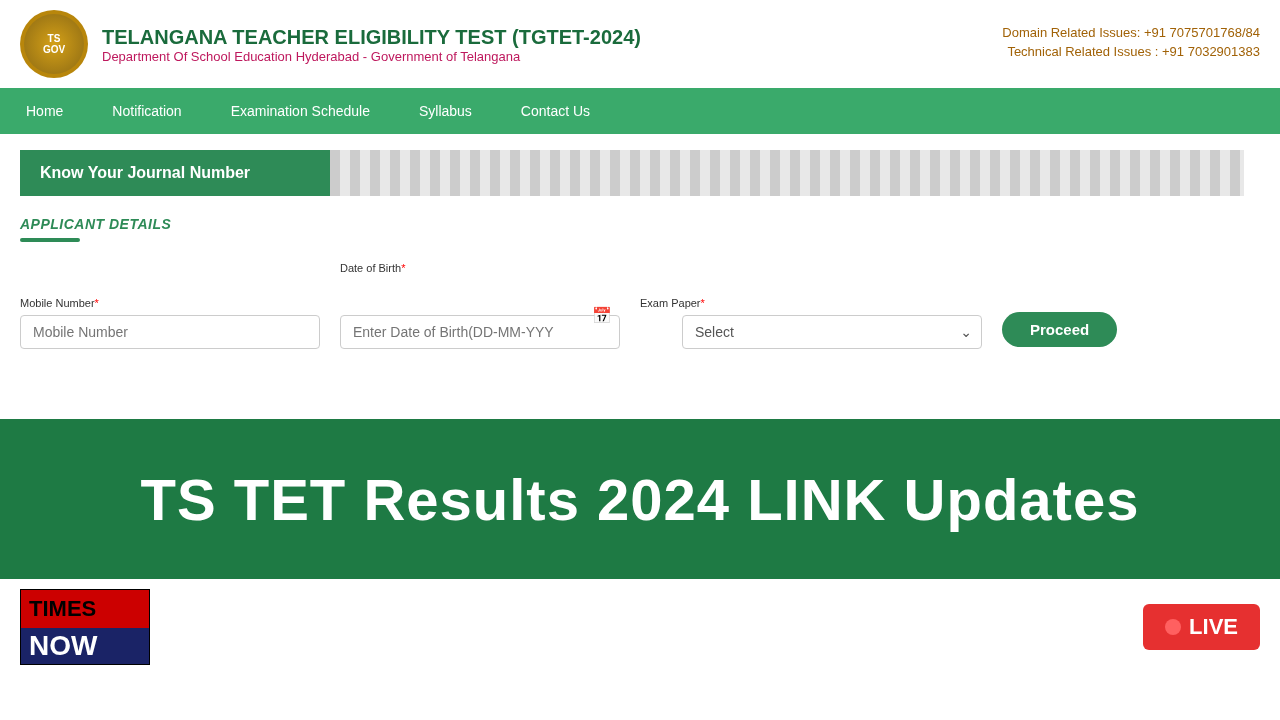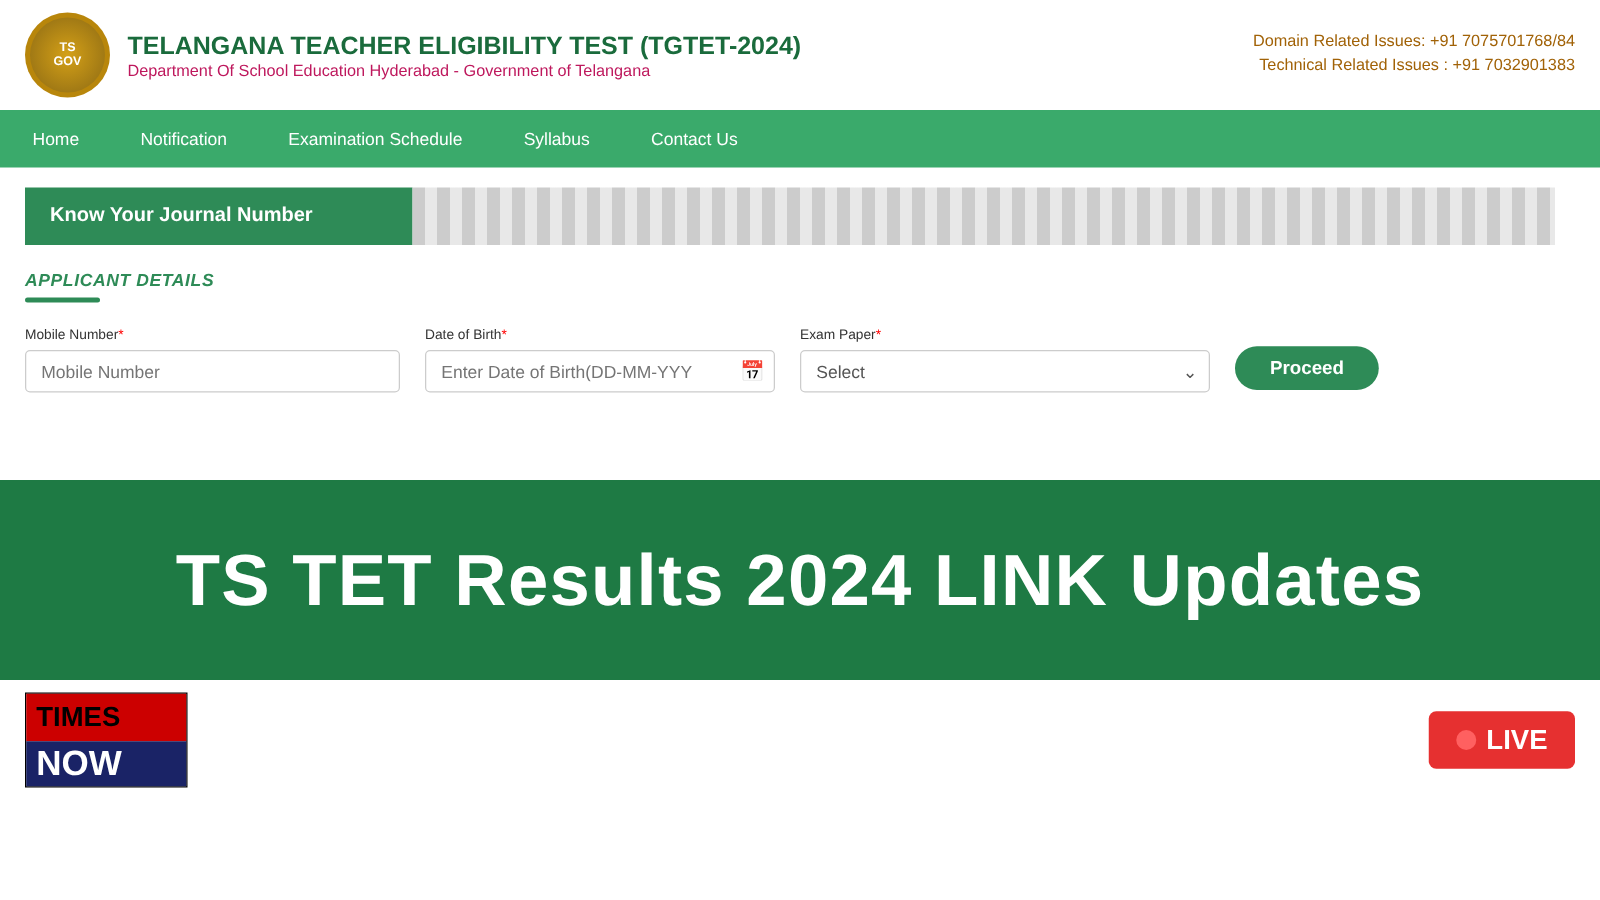--- a/index.html
+++ b/index.html
@@ -161,33 +161,35 @@
       width: 280px;
     }
     .dob-wrapper input {
       width: 100%;
       border: 1px solid #ccc;
       border-radius: 4px;
       padding: 8px 36px 8px 12px;
       font-size: 13px;
       color: #aaa;
       outline: none;
+      margin-top: 35px;
     }
     .dob-calendar-icon {
       position: absolute;
       right: 8px;
       top: 50%;
       transform: translateY(-50%);
       color: #666;
       font-size: 16px;
       cursor: pointer;
     }
     .select-wrapper {
       position: relative;
-      width: 328px;
+      width: 300px;
+      margin-left: 42px;
     }
     .select-wrapper select {
       width: 100%;
       border: 1px solid #ccc;
       border-radius: 4px;
       padding: 8px 32px 8px 12px;
       font-size: 14px;
       color: #555;
       appearance: none;
       background: #fff;

